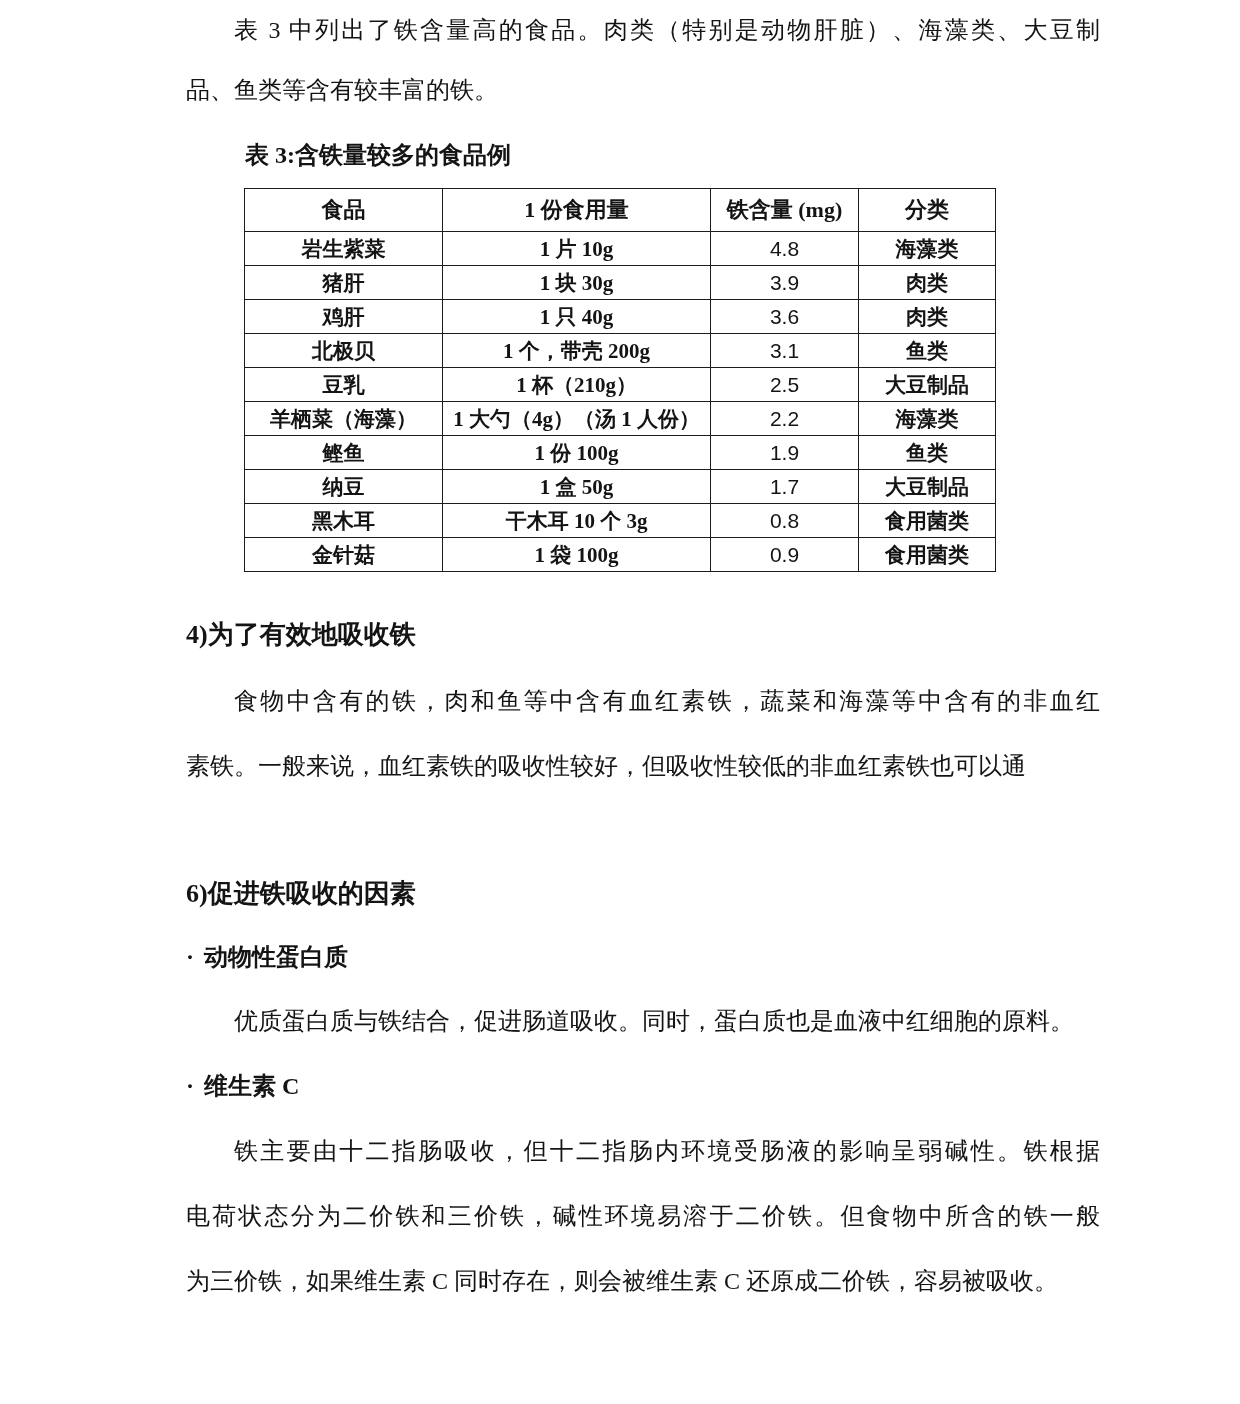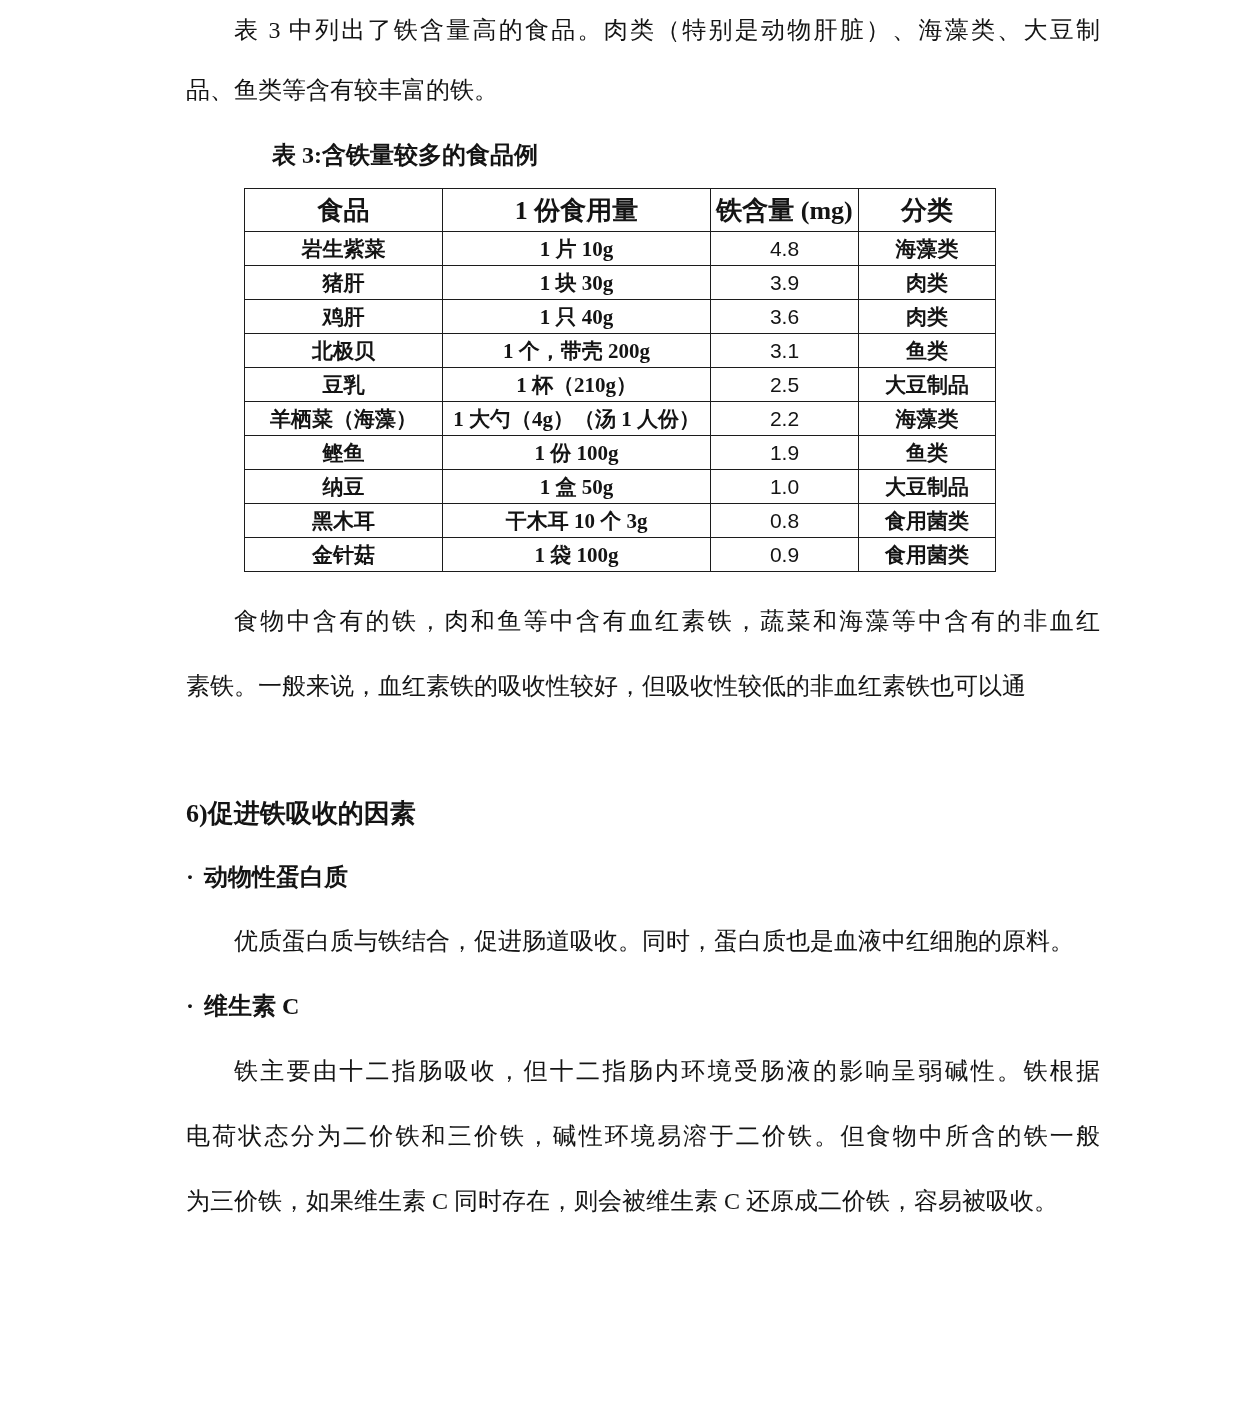--- a/index.html
+++ b/index.html
@@ -33,42 +33,42 @@
   }
   .tline:last-child {
     text-align-last: left;
     white-space: normal;
   }
   .para .tline:first-child { text-indent: 2em; }
 
   .intro { line-height: 60px; }
 
   .caption {
-    margin: 18px 0 0 86px;
+    margin: 18px 0 0 59px;
     font-size: 24px;
     font-weight: bold;
     line-height: 35px;
   }
 
   table.food-table {
     border-collapse: collapse;
     margin: 15px 0 0 58px;
     width: 751px;
     table-layout: fixed;
   }
   .food-table th, .food-table td {
     border: 1.5px solid #1c1c1c;
     text-align: center;
     vertical-align: middle;
     padding: 0 3px;
     overflow: hidden;
   }
   .food-table th {
     height: 42px;
-    font-size: 26px;
+    font-size: 22px;
     font-weight: bold;
   }
   .food-table td {
     height: 33px;
     font-size: 21px;
   }
   .cell-food { font-weight: bold; font-size: 21px; margin-top: 24px; }
   .cell-iron {
     font-family: "Liberation Sans", "DejaVu Sans", sans-serif;
     font-size: 23px;
@@ -171,38 +171,39 @@
         </tr>
         <tr>
           <td class="cell-food">鲣鱼</td>
           <td class="cell-serving">1 份 100g</td>
           <td class="cell-iron">1.9</td>
           <td class="cell-category">鱼类</td>
         </tr>
         <tr>
           <td class="cell-food">纳豆</td>
           <td class="cell-serving">1 盒 50g</td>
-          <td class="cell-iron">1.0</td>
+          <td class="cell-iron">1.7</td>
           <td class="cell-category">大豆制品</td>
         </tr>
         <tr>
           <td class="cell-food">黑木耳</td>
           <td class="cell-serving">干木耳 10 个 3g</td>
           <td class="cell-iron">0.8</td>
           <td class="cell-category">食用菌类</td>
         </tr>
         <tr>
           <td class="cell-food">金针菇</td>
           <td class="cell-serving">1 袋 100g</td>
           <td class="cell-iron">0.9</td>
           <td class="cell-category">食用菌类</td>
         </tr>
       </tbody>
   </table>
 
+  <p class="sec-heading h4">4)为了有效地吸收铁</p>
 
   <p class="para body-para p4">
       <span class="tline">食物中含有的铁，肉和鱼等中含有血红素铁，蔬菜和海藻等中含有的非血红</span>
       <span class="tline">素铁。一般来说，血红素铁的吸收性较好，但吸收性较低的非血红素铁也可以通</span>
     </p>
 
   <p class="sec-heading h5">6)促进铁吸收的因素</p>
 
   <div class="bullet-line b1">
     <span class="bullet-dot">·</span>

